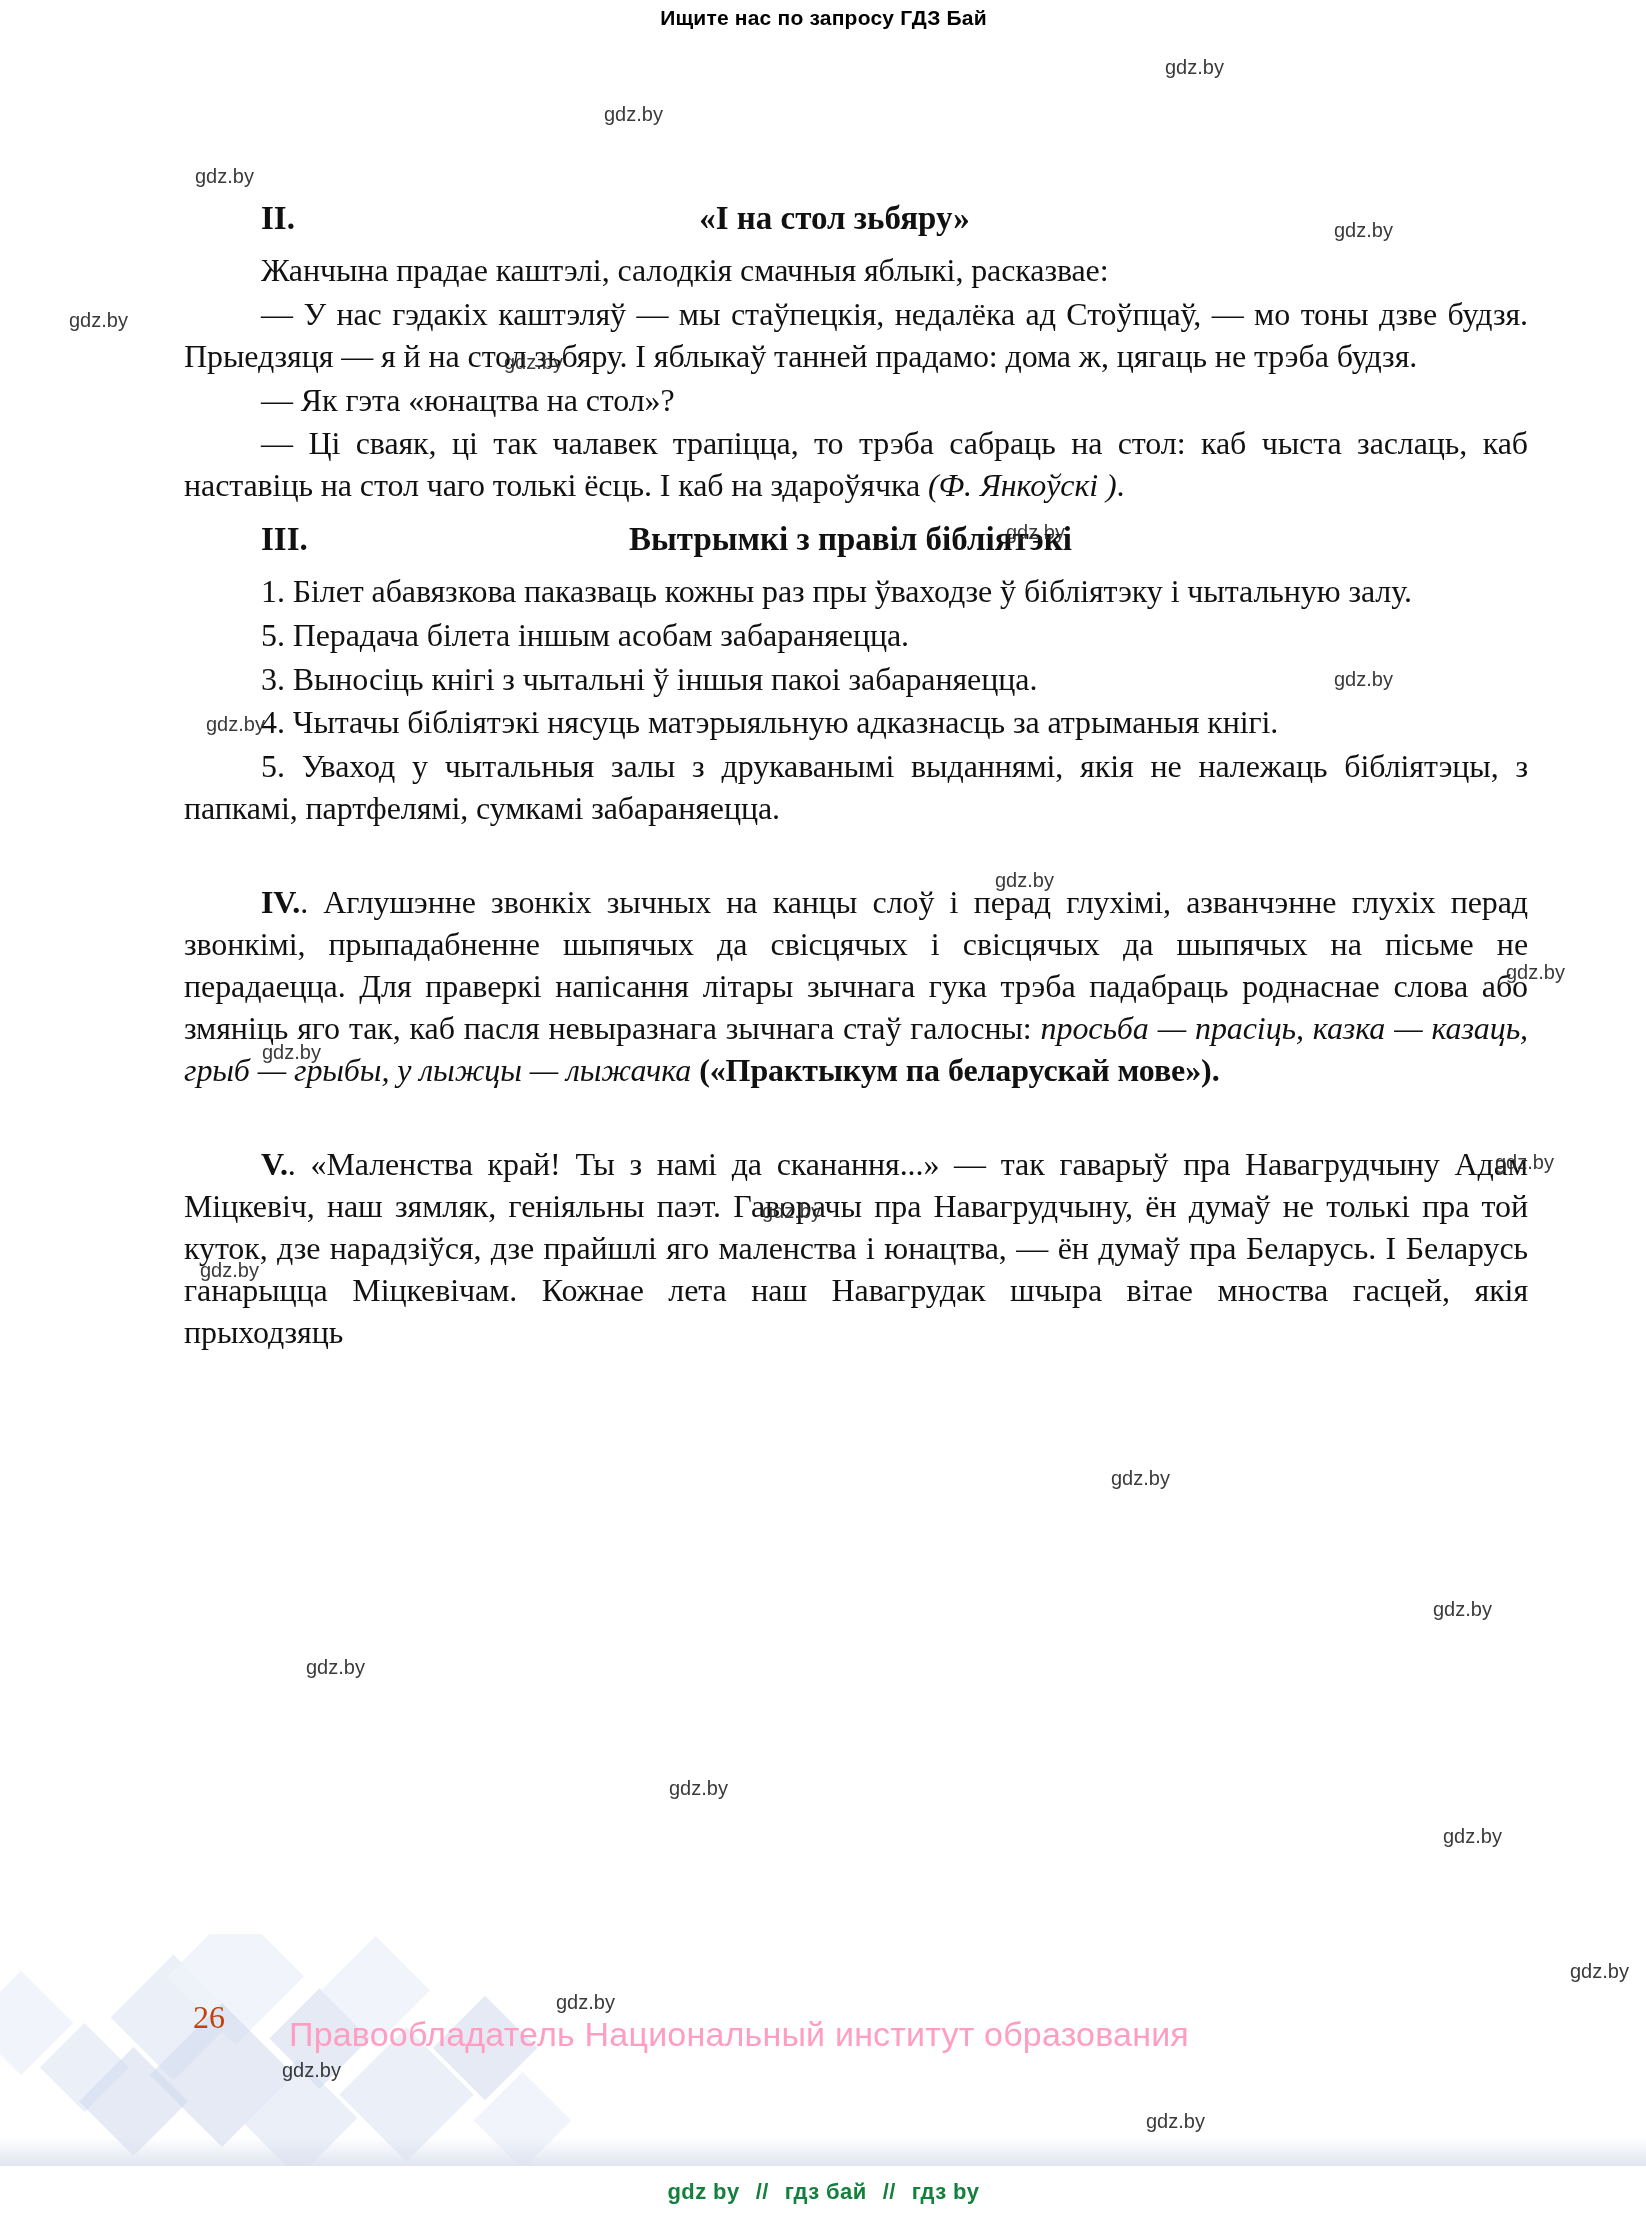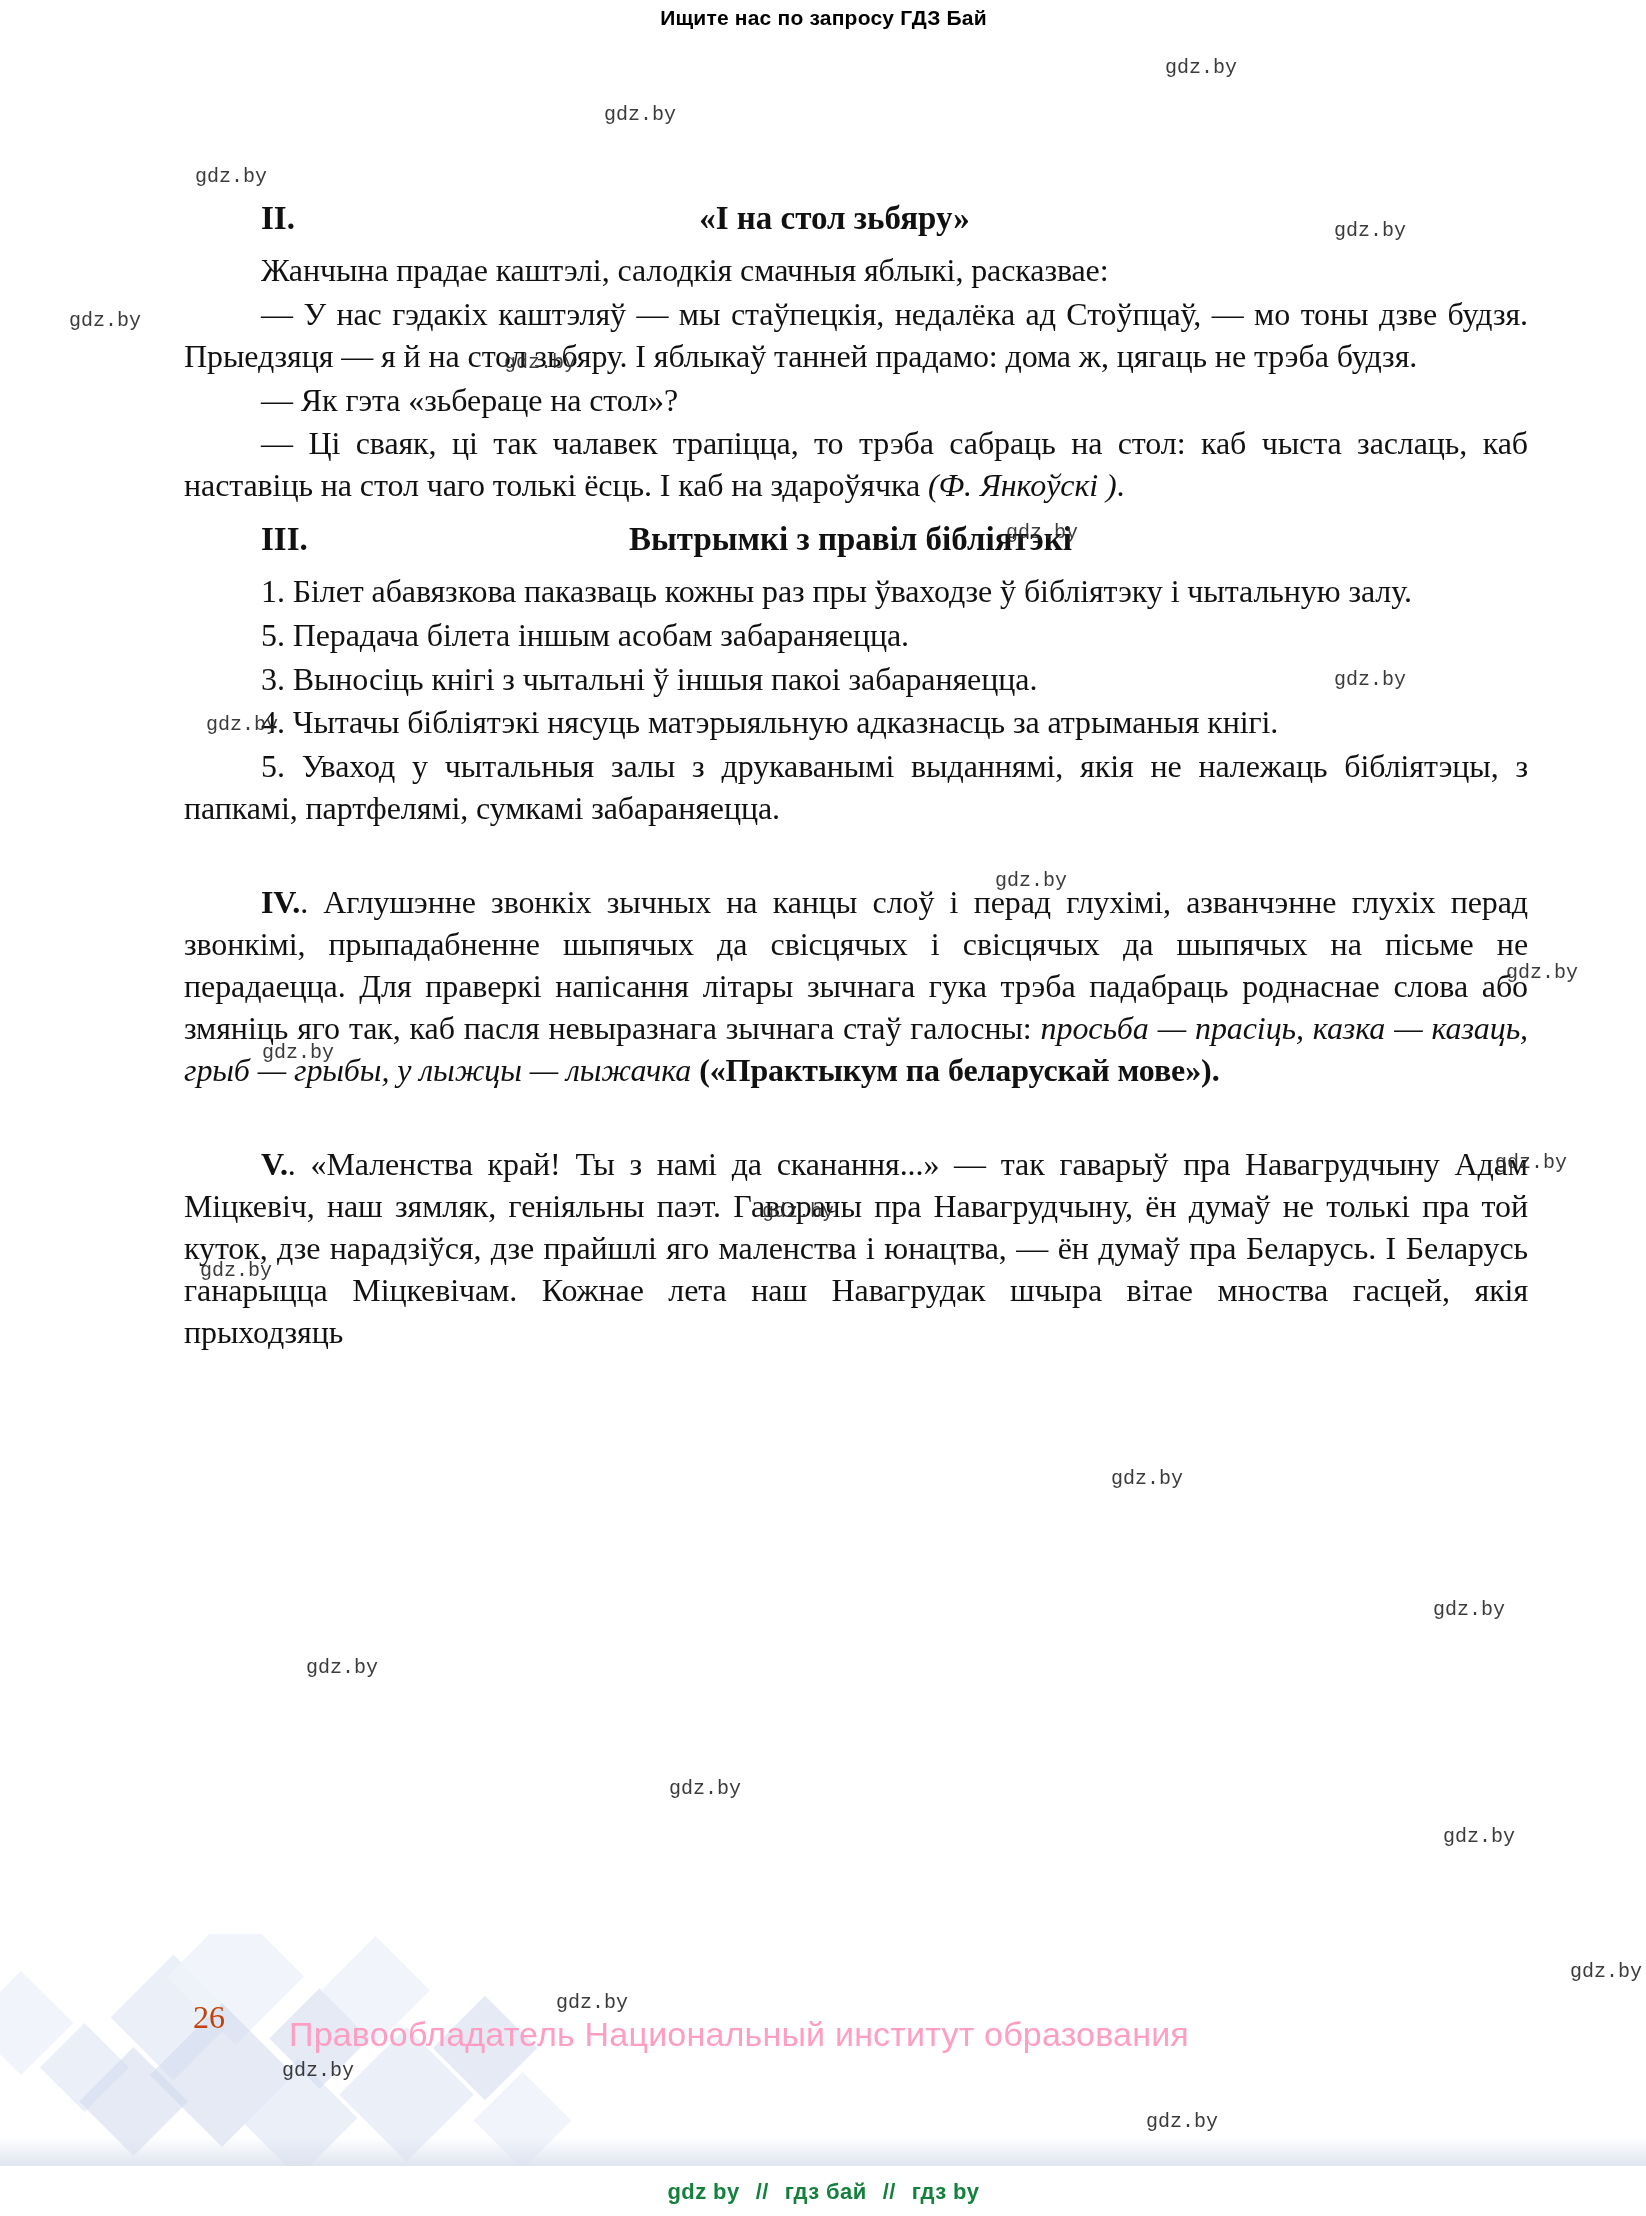--- a/index.html
+++ b/index.html
@@ -80,21 +80,21 @@
   p.para em { font-style: italic; }
   p.para b { font-weight: 700; }
   .run-inline { font-weight: 700; }
 
   .gap-sm { height: 13px; }
   .gap-lg { height: 50px; }
 
   
   .wm {
     position: absolute;
-    font-family: Liberation Mono, monospace;
+    font-family: Liberation Sans, sans-serif;
     font-size: 20px;
     color: #2b2b2b;
     white-space: nowrap;
     opacity: .92;
     pointer-events: none;
   }
 
   
   .deco {
     position: absolute;
@@ -185,21 +185,21 @@
 
     <div class="section-head">
       <span class="numeral">II.</span>
       <span class="head-title">«I на стол зьбяру»</span>
     </div>
 
     <p class="para">Жанчына прадае каштэлі, салодкія смачныя яблыкі, расказвае:</p>
 
     <p class="para">— У нас гэдакіх каштэляў — мы стаўпецкія, недалёка ад Стоўпцаў, — мо тоны дзве будзя. Прыедзяця — я й на стол зьбяру. I яблыкаў танней прадамо: дома ж, цягаць не трэба будзя.</p>
 
-    <p class="para">— Як гэта «зьбераце на стол»?</p>
+    <p class="para">— Як гэта «юнацтва на стол»?</p>
 
     <p class="para"><span>— Ці сваяк, ці так чалавек трапіцца, то трэба сабраць на стол: каб чыста заслаць, каб наставіць на стол чаго толькі ёсць. I каб на здароўячка </span><em>(Ф. Янкоўскі )</em><span>.</span></p>
 
     <div class="gap-sm"></div>
 
     <div class="section-head head-center-3">
       <span class="numeral">III.</span>
       <span class="head-title">Вытрымкі з правіл бібліятэкі</span>
     </div>
 

